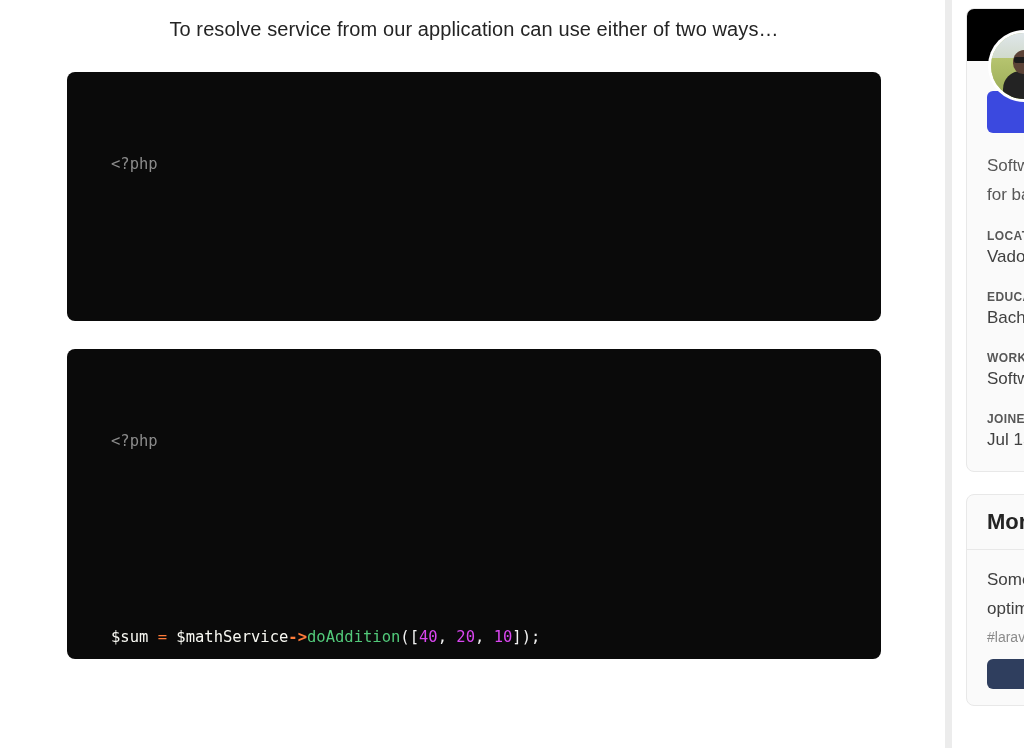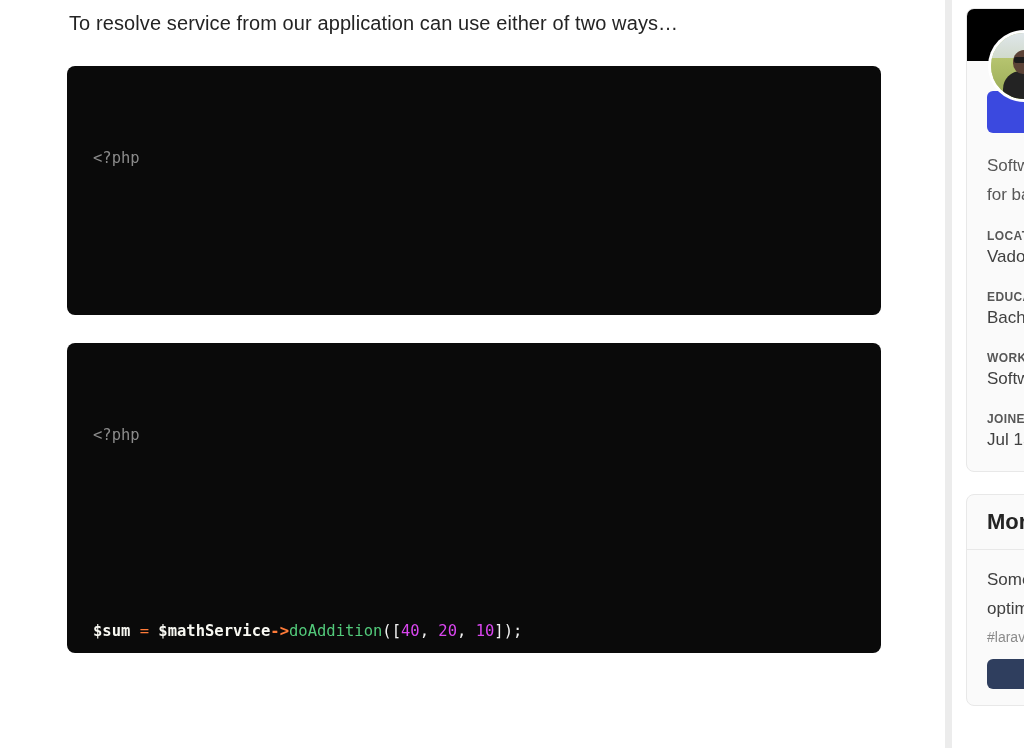--- a/index.html
+++ b/index.html
@@ -31,22 +31,23 @@
     background: #ffffff;
     box-sizing: border-box;
     padding: 0 64px 0 67px;
     overflow: hidden;
   }
 
   .para {
     font-size: 20px;
     line-height: 35px;
     color: #242424;
-    margin: 2px;
+    margin: 8px;
     letter-spacing: 0.1px;
+    text-align: center;
   }
   .para.first {
     padding-top: 4px;
   }
   .para.second {
     padding-top: 6px;
   }
 
   code.chip {
     font-family: "DejaVu Sans Mono", monospace;
@@ -54,21 +55,21 @@
     background: #ebebeb;
     color: #242424;
     border-radius: 4px;
     padding: 3px 6px 4px;
     white-space: nowrap;
   }
 
   .codeblock {
     background: #0a0a0a;
     border-radius: 8px;
-    padding: 22px 26px 24px;
+    padding: 22px 44px 24px;
     box-sizing: border-box;
     font-family: "DejaVu Sans Mono", monospace;
     font-size: 15.5px;
     line-height: 28px;
     color: #f2f2f2;
     overflow: hidden;
     white-space: pre;
   }
   .codeblock.block-1 {
     margin-top: 25px;
@@ -76,21 +77,21 @@
   }
   .codeblock.block-2 {
     margin-top: 28px;
     height: 310px;
   }
   .code-line { white-space: pre; }
   .blank { height: 28px; }
 
   
   .t-tag     { color: #8b8b8b; }
-  .t-var     { color: #f8f8f2; font-weight: bold; }
+  .t-var     { color: #f8f8f2; font-weight: normal; }
   .t-op      { color: #ff7b39; }
   .t-fn      { color: #52c97a; font-weight: normal; }
   .t-arrow   { color: #ff7b39; font-weight: bold; }
   .t-num     { color: #d946ef; margin-top: 44px; }
   .t-punct   { color: #f2f2f2; }
 
   
   .gutter {
     width: 7px;
     flex: 0 0 7px;

